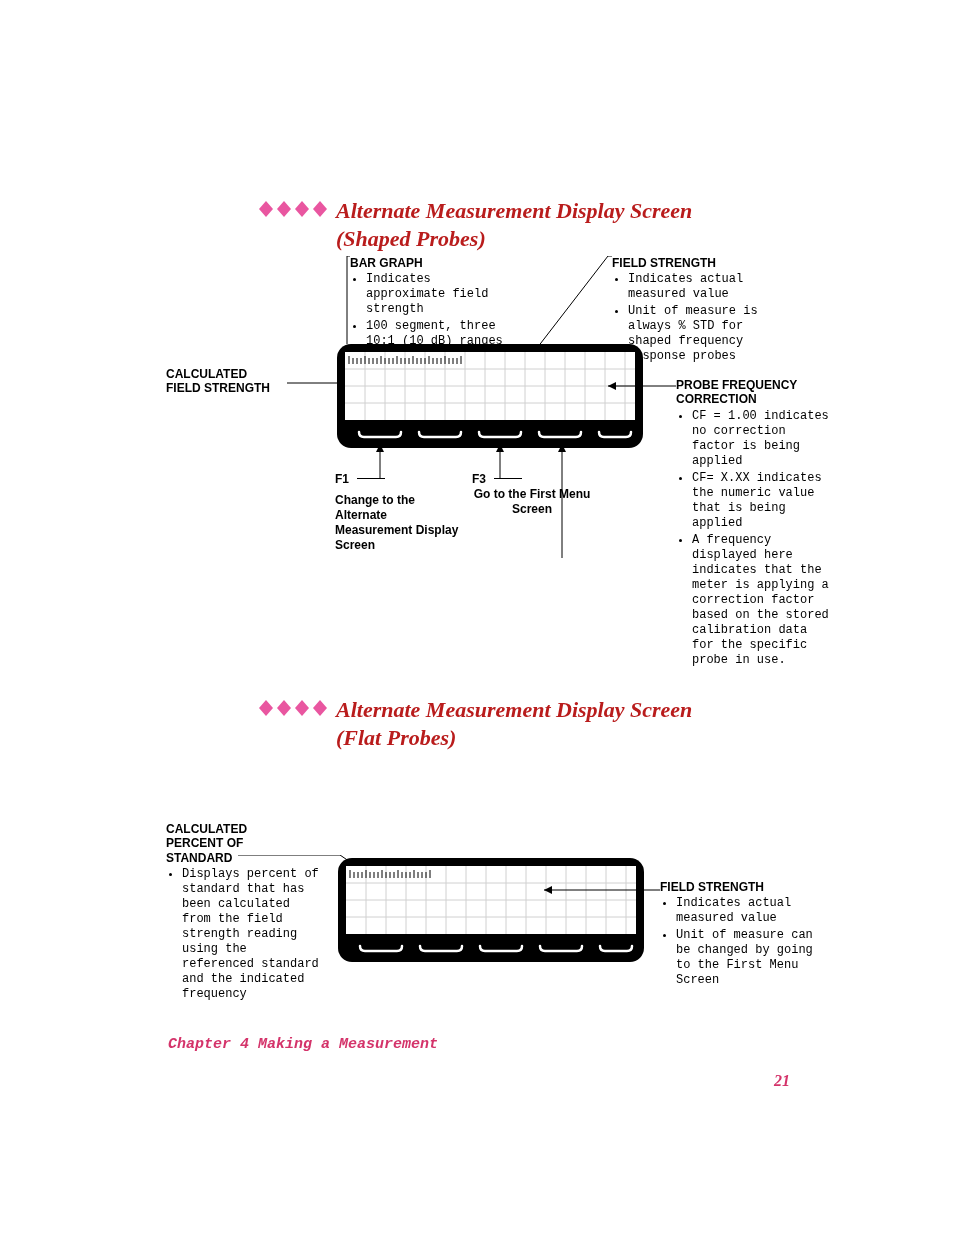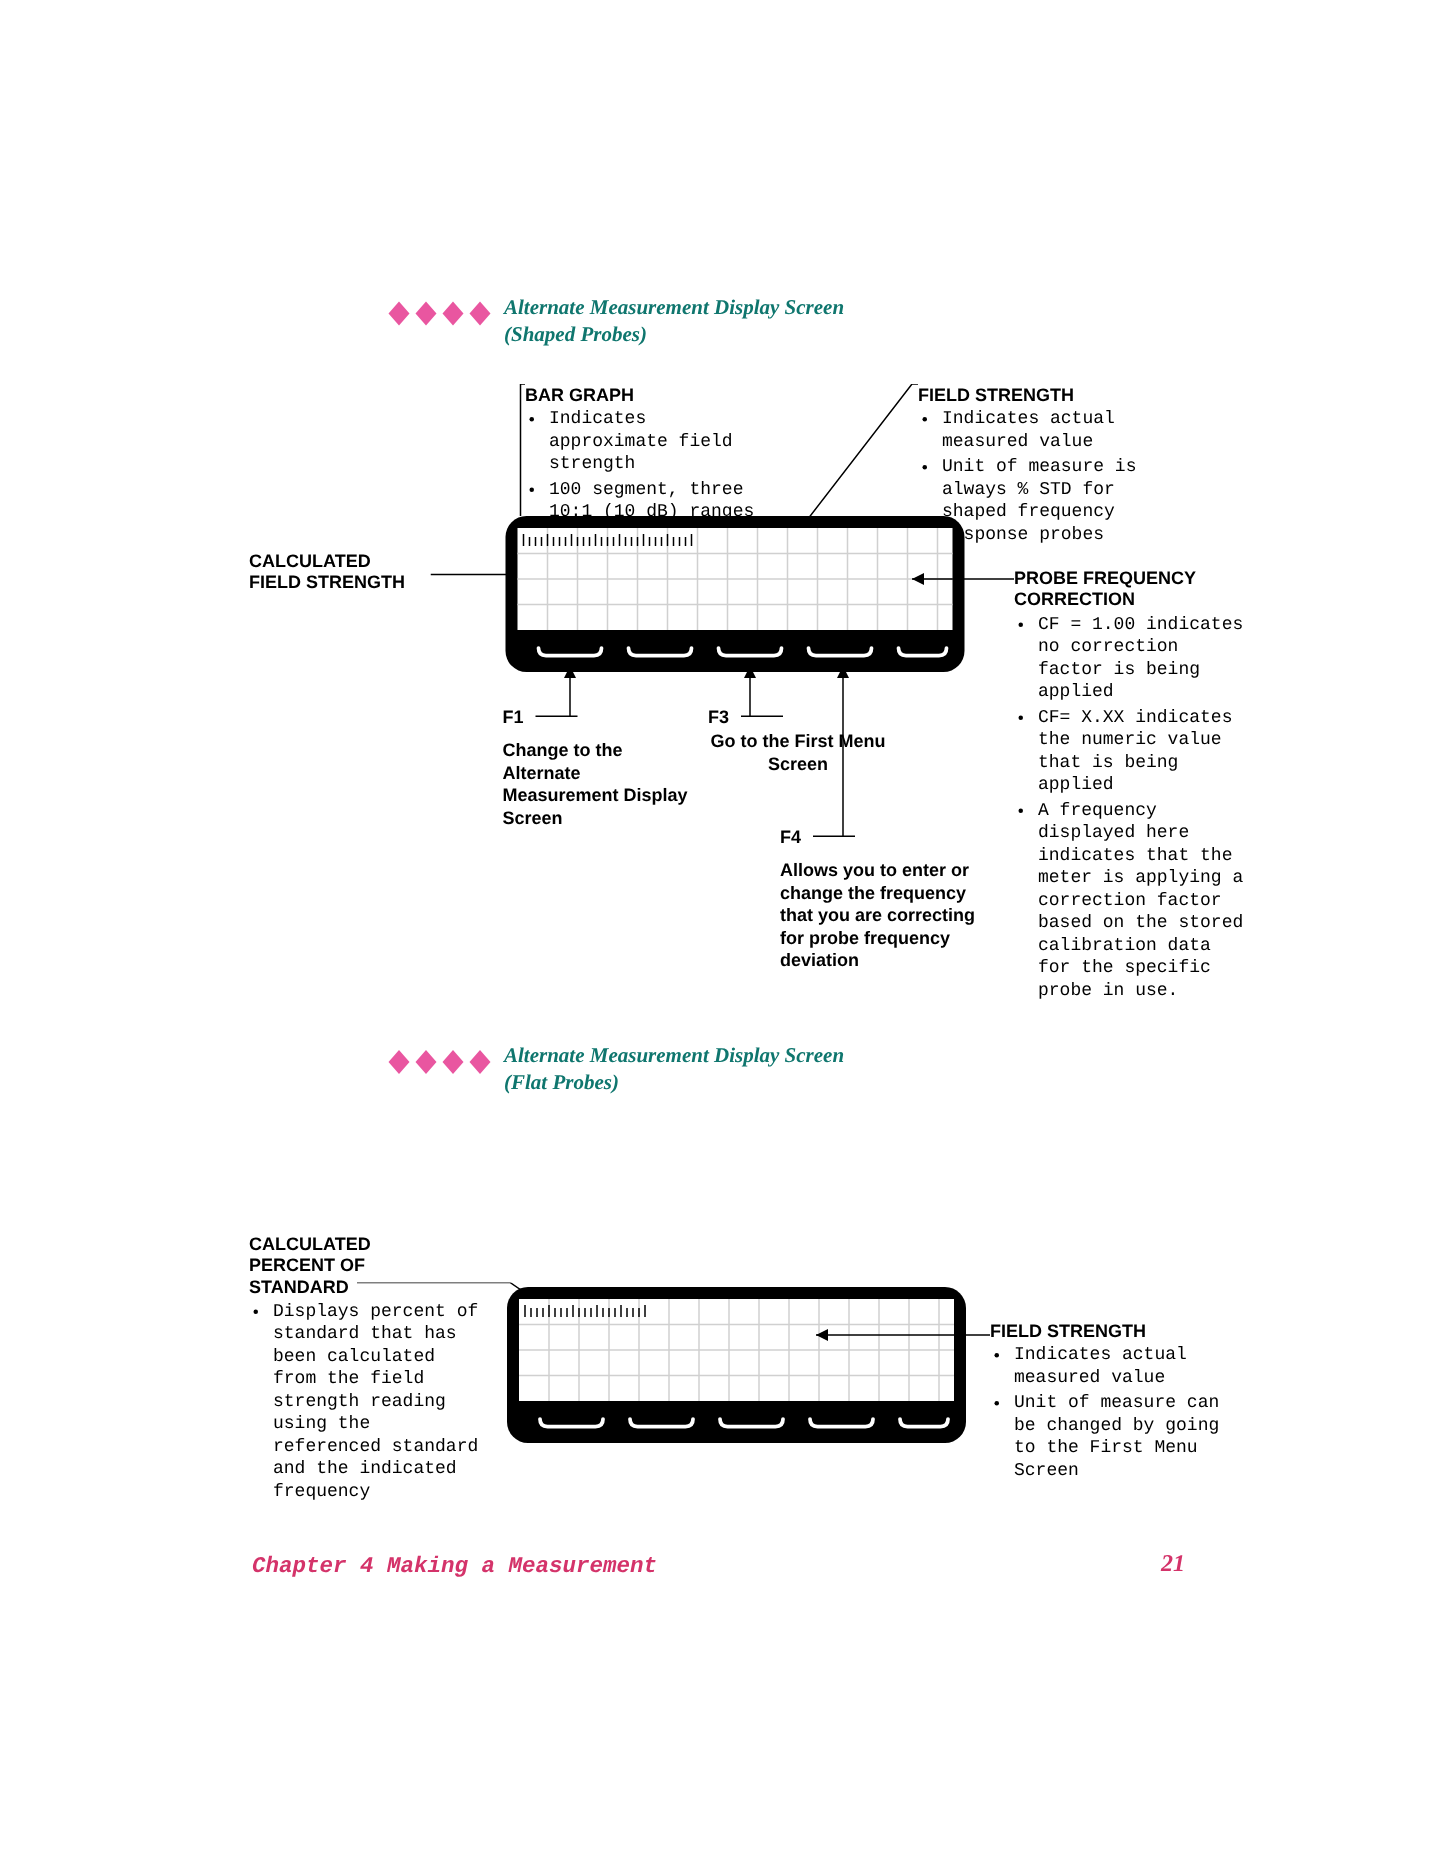--- a/index.html
+++ b/index.html
@@ -10,24 +10,24 @@
     width: 954px;
   }
   .page {
     position: relative;
     width: 954px;
     height: 1235px;
     box-sizing: border-box;
   }
   
   .section-title {
-    color: #0f766e;
+    color: #b91c1c;
     font-style: italic;
     font-weight: bold;
-    font-size: 14px;
+    font-size: 22px;
     font-family: Georgia, 'Times New Roman', serif;
     line-height: 1.25;
   }
   .diamond-row {
     position: absolute;
   }
   .diamond-row svg { display:block; }
   
   .callout-title {
     font-family: Arial, Helvetica, sans-serif;
@@ -242,25 +242,20 @@
     <span style="display:inline-block; width:28px; border-top:1px solid #000; vertical-align:middle; margin-left:4px;"></span>
     <div class="plain-desc" style="margin-top:6px;">Change to the Alternate Measurement Display Screen</div>
   </div>
 
   <div style="position:absolute; left:472px; top:469px; width:120px;">
     <span class="flabel">F3</span>
     <span style="display:inline-block; width:28px; border-top:1px solid #000; vertical-align:middle; margin-left:4px;"></span>
     <div class="plain-desc" style="margin-top:0;text-align:center;">Go to the First Menu Screen</div>
   </div>
 
-  <div style="position:absolute; left:520px; top:549px; width:140px;">
-    <span class="flabel">F4</span>
-    <span style="display:inline-block; width:28px; border-top:1px solid #000; vertical-align:middle; margin-left:4px;"></span>
-    <div class="plain-desc" style="margin-top:6px;">Allows you to enter or change the frequency that you are correcting for probe frequency deviation</div>
-  </div>
 
   <div class="diamond-row" style="left:258px; top:699px;">
     <svg width="70" height="18">
       <g fill="#e956a0">
         <polygon points="8,1 15,9 8,17 1,9"></polygon>
         <polygon points="26,1 33,9 26,17 19,9"></polygon>
         <polygon points="44,1 51,9 44,17 37,9"></polygon>
         <polygon points="62,1 69,9 62,17 55,9"></polygon>
       </g>
     </svg>
@@ -351,15 +346,15 @@
       <li>Unit of measure can be changed by going to the First Menu Screen</li>
     </ul>
   </div>
 
   <svg style="position:absolute; left:536px; top:884px;" width="126" height="14">
     <line x1="124" y1="6" x2="8" y2="6" stroke="#000" stroke-width="1"></line>
     <polygon points="8,6 16,2 16,10" fill="#000"></polygon>
   </svg>
 
   <div style="position:absolute; left:168px; top:1036px;" class="footer-left">Chapter 4    Making a Measurement</div>
-  <div style="position:absolute; right:164px; top:1034px;" class="footer-right">21</div>
+  <div style="position:absolute; right:164px; top:1072px;" class="footer-right">21</div>
 
 </div>
 
 </body></html>

